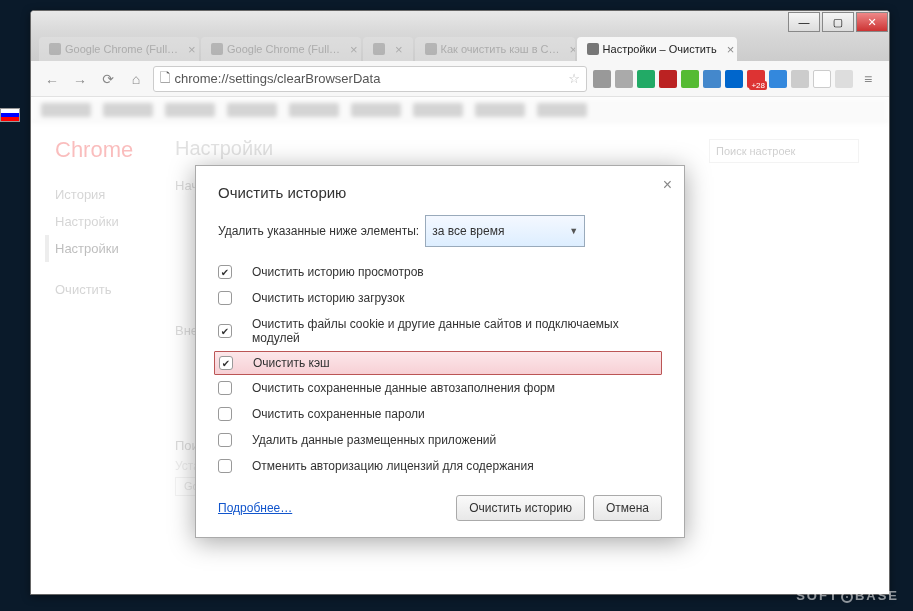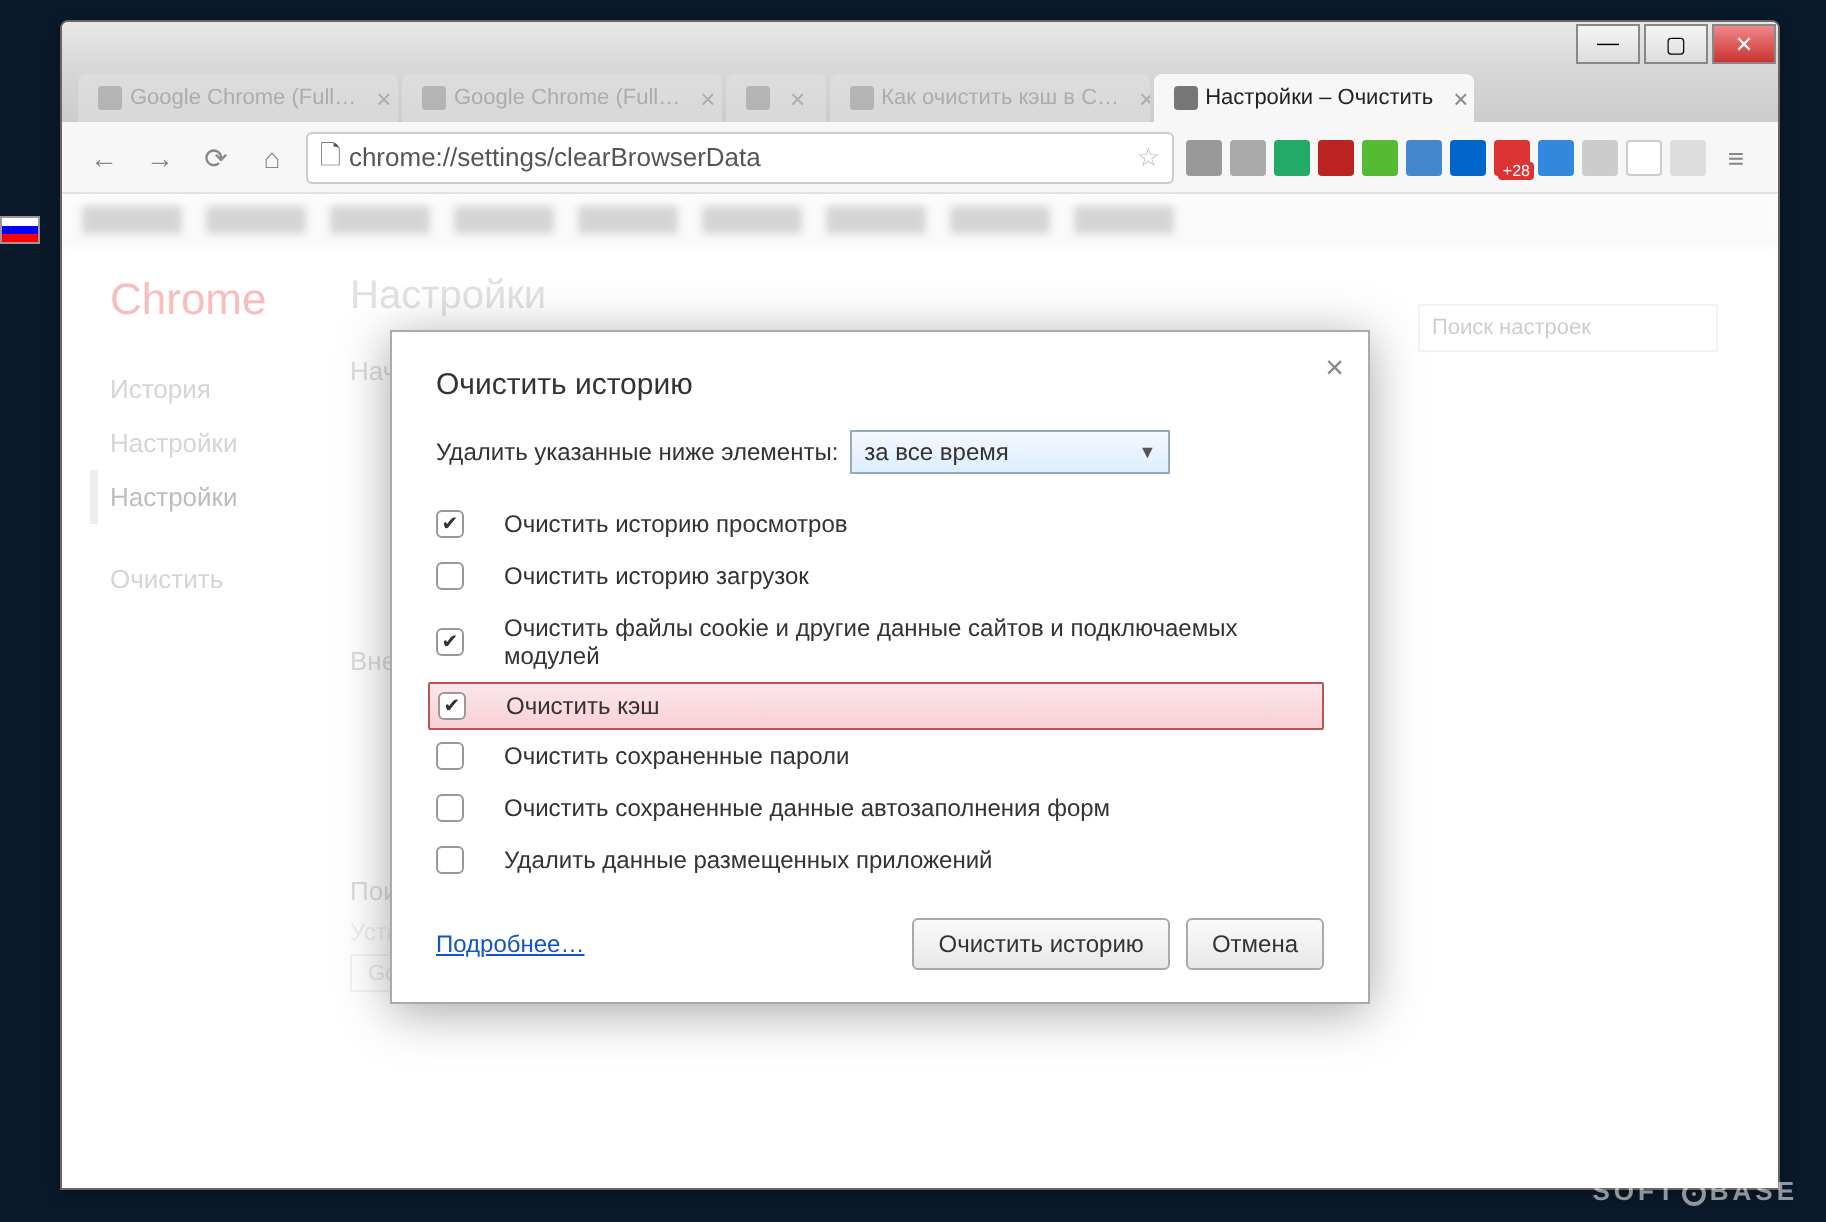--- a/index.html
+++ b/index.html
@@ -27,29 +27,29 @@
 .flag { position: absolute; left: 0; top: 108px; width: 20px; height: 14px; background: linear-gradient(#fff 33%, #00f 33% 66%, #f00 66%); border: 1px solid #999; z-index: 3; }
 .content { position: absolute; top: 112px; left: 0; right: 0; bottom: 0; background: #fff; padding: 14px 24px; display: flex; filter: blur(0); }
 .dimmed { opacity: 0.35; pointer-events: none; }
 .sidebar { width: 120px; font-size: 13px; color: #666; }
 .brand { font-size: 22px; color: #ef4444; margin-bottom: 18px; }
 .navitem { padding: 6px 0; color: #888; }
 .navitem.active { color: #444; font-weight: 500; border-left: 4px solid #ccc; padding-left: 6px; margin-left: -10px; }
 .main { flex: 1; }
 .settings-title { font-size: 20px; color: #aaa; margin-bottom: 18px; }
 .section-h { font-size: 13px; color: #999; margin: 14px 0 6px; }
-.searchset { position: absolute; right: 30px; top: 29px; width: 150px; height: 24px; border: 1px solid #ddd; font-size: 11px; padding: 0 6px; color: #bbb; }
+.searchset { position: absolute; right: 30px; top: 16px; width: 150px; height: 24px; border: 1px solid #ddd; font-size: 11px; padding: 0 6px; color: #bbb; }
 .faketext { color: #ccc; font-size: 12px; }
 .fakelink { color: #8ab; }
 .fakectrl { display: inline-block; border: 1px solid #ddd; padding: 2px 8px; font-size: 11px; color: #bbb; margin-top: 4px; }
 .dialog { position: absolute; left: 195px; top: 165px; width: 490px; background: #fff; border: 1px solid #aaa; box-shadow: 0 4px 24px rgba(0,0,0,0.35); z-index: 10; padding: 18px 22px 16px; font-size: 13px; color: #333; }
 .dialog .dtitle { font-size: 15px; margin-bottom: 14px; }
 .dialog .dclose { position: absolute; right: 12px; top: 10px; font-size: 16px; color: #888; cursor: pointer; }
 .prompt-row { display: flex; align-items: center; gap: 6px; margin-bottom: 12px; font-size: 12px; }
-.combo { flex: 0 0 160px; height: 22px; border: 1px solid #9ab; background: linear-gradient(#f4f8ff,#def); display: flex; align-items: center; justify-content: space-between; padding: 0 6px; font-size: 12px; color: #333; }
+.combo { flex: 0 0 160px; height: 32px; border: 1px solid #9ab; background: linear-gradient(#f4f8ff,#def); display: flex; align-items: center; justify-content: space-between; padding: 0 6px; font-size: 12px; color: #333; }
 .combo .arr { font-size: 9px; color: #555; }
 .chk-row { display: flex; align-items: center; gap: 20px; padding: 6px 0; font-size: 12px; }
 .chk { width: 14px; height: 14px; border: 1px solid #999; border-radius: 3px; display: flex; align-items: center; justify-content: center; font-size: 10px; color: #333; background: #fff; flex-shrink: 0; }
 .chk.on { background: #fff; }
 .chk.on::before { content: "✔"; }
 .hl { background: linear-gradient(#fce7ea,#f7d0d5); border: 1px solid #b55; border-radius: 1px; padding: 4px 6px 4px 0; margin-left: -4px; }
 .dlg-foot { display: flex; align-items: center; margin-top: 16px; }
 .learn { color: #15c; text-decoration: underline; font-size: 12px; }
 .spacer { flex: 1; }
 .btn { border: 1px solid #aaa; background: linear-gradient(#fafafa,#e8e8e8); padding: 5px 12px; font-size: 12px; border-radius: 3px; margin-left: 8px; cursor: pointer; }
@@ -181,29 +181,33 @@
   <div class="chk-row">
     <span class="chk on"></span>
     <span>Очистить файлы cookie и другие данные сайтов и подключаемых модулей</span>
   </div>
   <div class="chk-row hl">
     <span class="chk on" style="margin-left:4px"></span>
     <span>Очистить кэш</span>
   </div>
   <div class="chk-row">
     <span class="chk"></span>
+    <span>Очистить сохраненные данные автозаполнения форм</span>
+  </div>
+  <div class="chk-row">
+    <span class="chk"></span>
     <span>Очистить сохраненные пароли</span>
   </div>
   <div class="chk-row">
     <span class="chk"></span>
-    <span>Очистить сохраненные данные автозаполнения форм</span>
-  </div>
-  <div class="chk-row">
-    <span class="chk"></span>
     <span>Удалить данные размещенных приложений</span>
+  </div>
+  <div class="chk-row">
+    <span class="chk"></span>
+    <span>Отменить авторизацию лицензий для содержания</span>
   </div>
 
   <div class="dlg-foot">
     <a class="learn">Подробнее…</a>
     <div class="spacer"></div>
     <div class="btn">Очистить историю</div>
     <div class="btn">Отмена</div>
   </div>
 </div>
 

